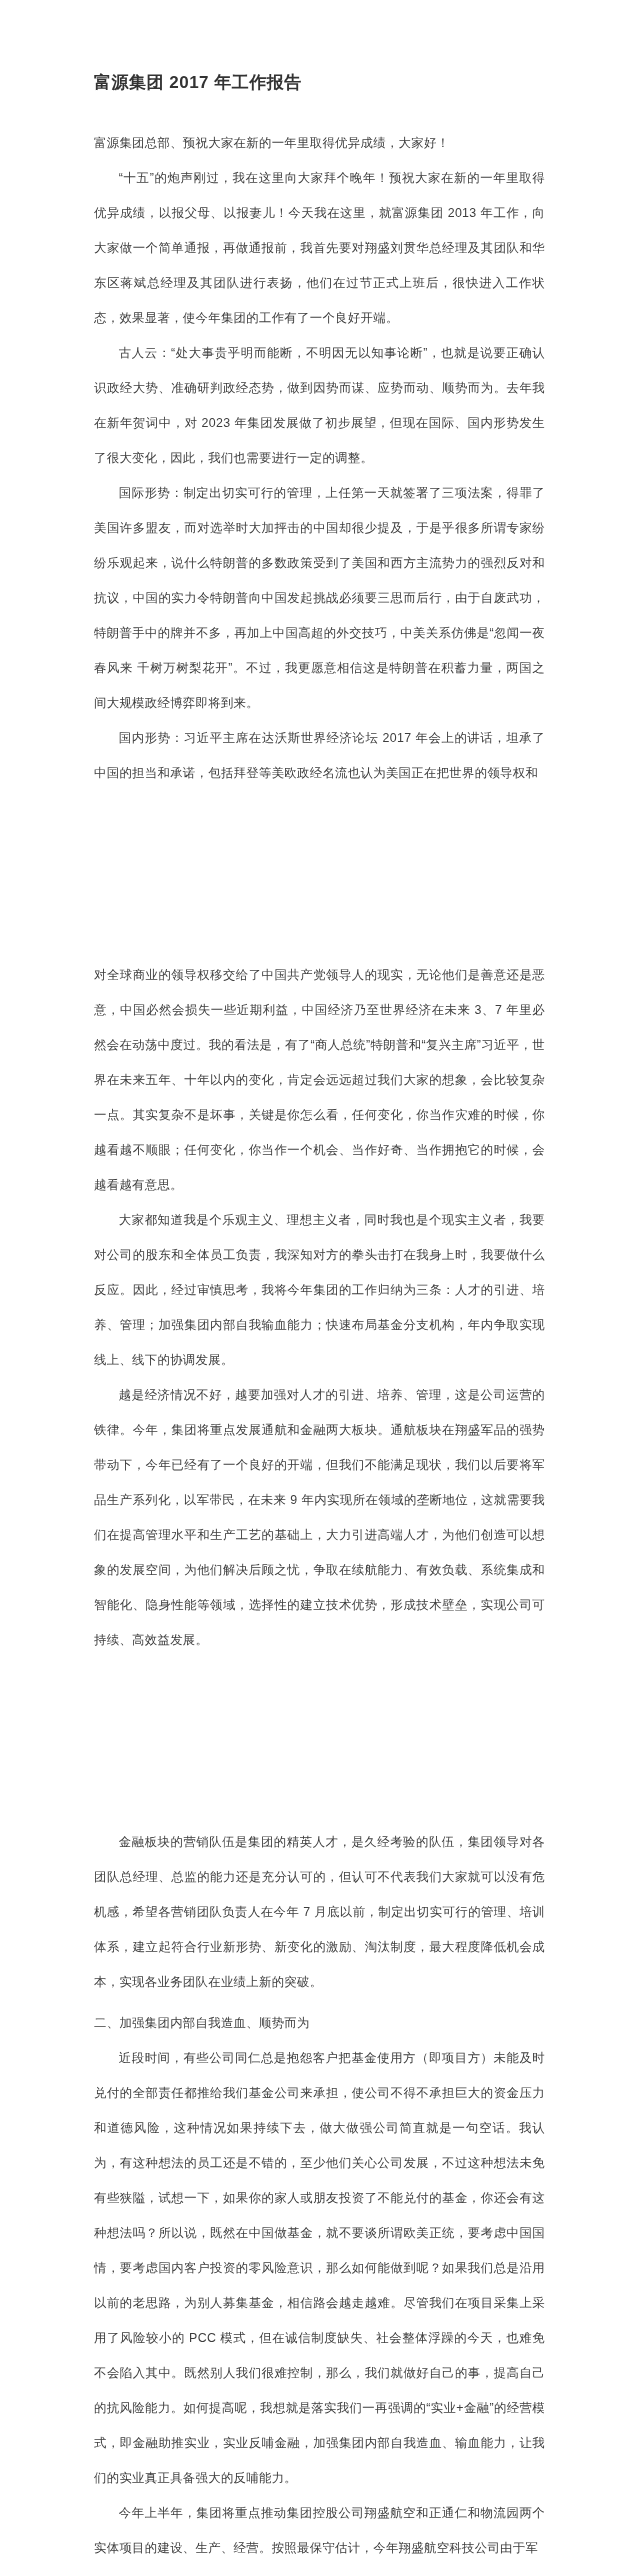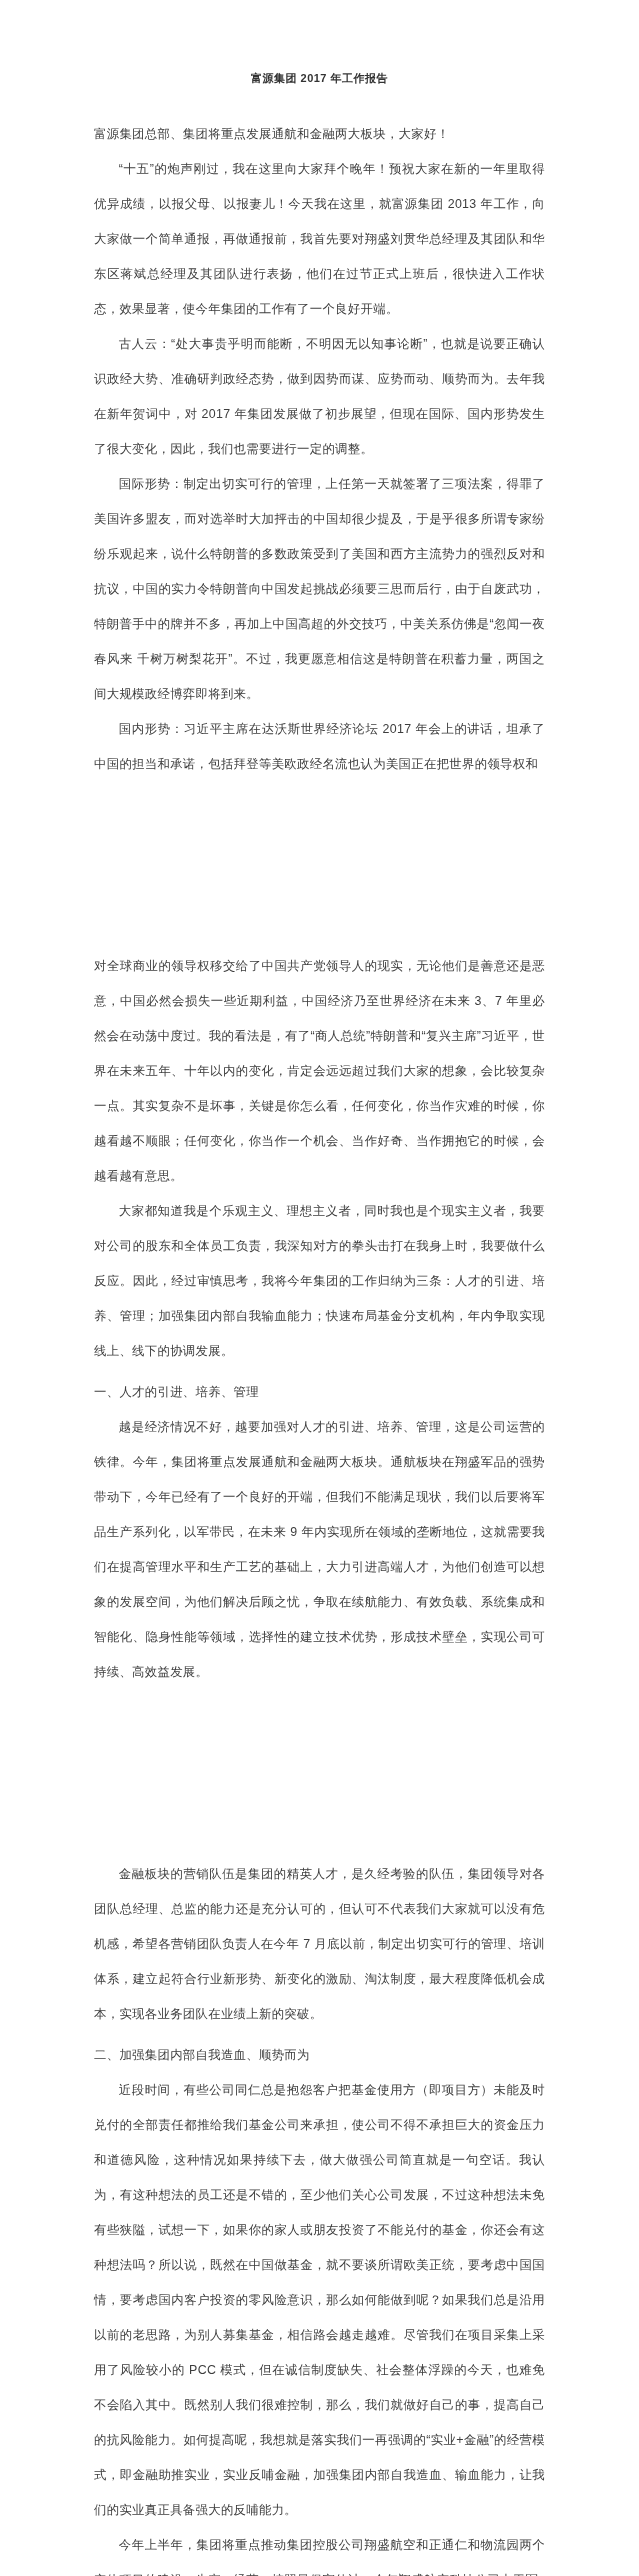--- a/index.html
+++ b/index.html
@@ -14,22 +14,22 @@
     color: #3d3d3d;
   }
   .doc {
     padding: 71px 94px 289px 94px;
     font-size: 12.4px;
     line-height: 35px;
     text-align: justify;
     letter-spacing: 0.3px;
   }
   .title {
-    text-align: center;
-    font-size: 11px;
+    text-align: left;
+    font-size: 17px;
     font-weight: bold;
     color: #333333;
     line-height: 1.45;
     margin: 0 0 30px 0;
     letter-spacing: 0.5px;
   }
   p {
     margin: 0;
     padding: 0;
   }
@@ -40,37 +40,36 @@
   }
   .pagebreak { height: 167px; }
 </style>
 </head>
 <body>
 
 <div class="doc">
 
   <h1 class="title">富源集团 2017 年工作报告</h1>
 
-  <p>富源集团总部、集团将重点发展通航和金融两大板块，大家好！</p>
+  <p>富源集团总部、预祝大家在新的一年里取得优异成绩，大家好！</p>
 
   <p class="indent">“十五”的炮声刚过，我在这里向大家拜个晚年！预祝大家在新的一年里取得优异成绩，以报父母、以报妻儿！今天我在这里，就富源集团 2013 年工作，向大家做一个简单通报，再做通报前，我首先要对翔盛刘贯华总经理及其团队和华东区蒋斌总经理及其团队进行表扬，他们在过节正式上班后，很快进入工作状态，效果显著，使今年集团的工作有了一个良好开端。</p>
 
-  <p class="indent">古人云：“处大事贵乎明而能断，不明因无以知事论断”，也就是说要正确认识政经大势、准确研判政经态势，做到因势而谋、应势而动、顺势而为。去年我在新年贺词中，对 2017 年集团发展做了初步展望，但现在国际、国内形势发生了很大变化，因此，我们也需要进行一定的调整。</p>
+  <p class="indent">古人云：“处大事贵乎明而能断，不明因无以知事论断”，也就是说要正确认识政经大势、准确研判政经态势，做到因势而谋、应势而动、顺势而为。去年我在新年贺词中，对 2023 年集团发展做了初步展望，但现在国际、国内形势发生了很大变化，因此，我们也需要进行一定的调整。</p>
 
   <p class="indent">国际形势：制定出切实可行的管理，上任第一天就签署了三项法案，得罪了美国许多盟友，而对选举时大加抨击的中国却很少提及，于是乎很多所谓专家纷纷乐观起来，说什么特朗普的多数政策受到了美国和西方主流势力的强烈反对和抗议，中国的实力令特朗普向中国发起挑战必须要三思而后行，由于自废武功，特朗普手中的牌并不多，再加上中国高超的外交技巧，中美关系仿佛是“忽闻一夜春风来 千树万树梨花开”。不过，我更愿意相信这是特朗普在积蓄力量，两国之间大规模政经博弈即将到来。</p>
 
   <p class="indent">国内形势：习近平主席在达沃斯世界经济论坛 2017 年会上的讲话，坦承了中国的担当和承诺，包括拜登等美欧政经名流也认为美国正在把世界的领导权和</p>
 
   <div class="pagebreak"></div>
 
   <p>对全球商业的领导权移交给了中国共产党领导人的现实，无论他们是善意还是恶意，中国必然会损失一些近期利益，中国经济乃至世界经济在未来 3、7 年里必然会在动荡中度过。我的看法是，有了“商人总统”特朗普和“复兴主席”习近平，世界在未来五年、十年以内的变化，肯定会远远超过我们大家的想象，会比较复杂一点。其实复杂不是坏事，关键是你怎么看，任何变化，你当作灾难的时候，你越看越不顺眼；任何变化，你当作一个机会、当作好奇、当作拥抱它的时候，会越看越有意思。</p>
 
   <p class="indent">大家都知道我是个乐观主义、理想主义者，同时我也是个现实主义者，我要对公司的股东和全体员工负责，我深知对方的拳头击打在我身上时，我要做什么反应。因此，经过审慎思考，我将今年集团的工作归纳为三条：人才的引进、培养、管理；加强集团内部自我输血能力；快速布局基金分支机构，年内争取实现线上、线下的协调发展。</p>
 
-  <p class="heading">一、人才的引进、培养、管理</p>
 
   <p class="indent">越是经济情况不好，越要加强对人才的引进、培养、管理，这是公司运营的铁律。今年，集团将重点发展通航和金融两大板块。通航板块在翔盛军品的强势带动下，今年已经有了一个良好的开端，但我们不能满足现状，我们以后要将军品生产系列化，以军带民，在未来 9 年内实现所在领域的垄断地位，这就需要我们在提高管理水平和生产工艺的基础上，大力引进高端人才，为他们创造可以想象的发展空间，为他们解决后顾之忧，争取在续航能力、有效负载、系统集成和智能化、隐身性能等领域，选择性的建立技术优势，形成技术壁垒，实现公司可持续、高效益发展。</p>
 
   <div class="pagebreak"></div>
 
   <p class="indent">金融板块的营销队伍是集团的精英人才，是久经考验的队伍，集团领导对各团队总经理、总监的能力还是充分认可的，但认可不代表我们大家就可以没有危机感，希望各营销团队负责人在今年 7 月底以前，制定出切实可行的管理、培训体系，建立起符合行业新形势、新变化的激励、淘汰制度，最大程度降低机会成本，实现各业务团队在业绩上新的突破。</p>
 
   <p class="heading">二、加强集团内部自我造血、顺势而为</p>
 
   <p class="indent">近段时间，有些公司同仁总是抱怨客户把基金使用方（即项目方）未能及时兑付的全部责任都推给我们基金公司来承担，使公司不得不承担巨大的资金压力和道德风险，这种情况如果持续下去，做大做强公司简直就是一句空话。我认为，有这种想法的员工还是不错的，至少他们关心公司发展，不过这种想法未免有些狭隘，试想一下，如果你的家人或朋友投资了不能兑付的基金，你还会有这种想法吗？所以说，既然在中国做基金，就不要谈所谓欧美正统，要考虑中国国情，要考虑国内客户投资的零风险意识，那么如何能做到呢？如果我们总是沿用以前的老思路，为别人募集基金，相信路会越走越难。尽管我们在项目采集上采用了风险较小的 PCC 模式，但在诚信制度缺失、社会整体浮躁的今天，也难免不会陷入其中。既然别人我们很难控制，那么，我们就做好自己的事，提高自己的抗风险能力。如何提高呢，我想就是落实我们一再强调的“实业+金融”的经营模式，即金融助推实业，实业反哺金融，加强集团内部自我造血、输血能力，让我们的实业真正具备强大的反哺能力。</p>

